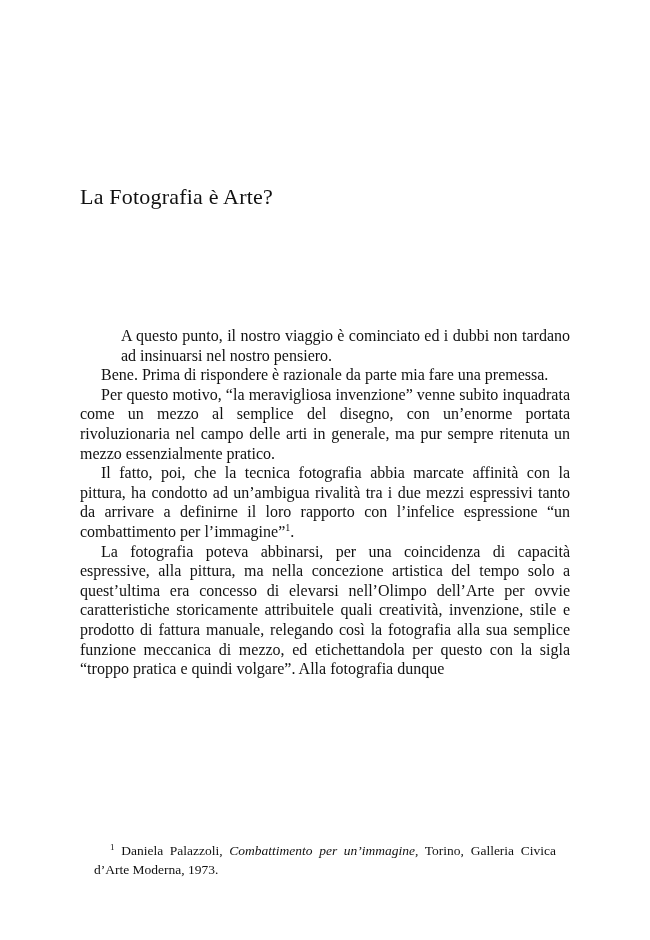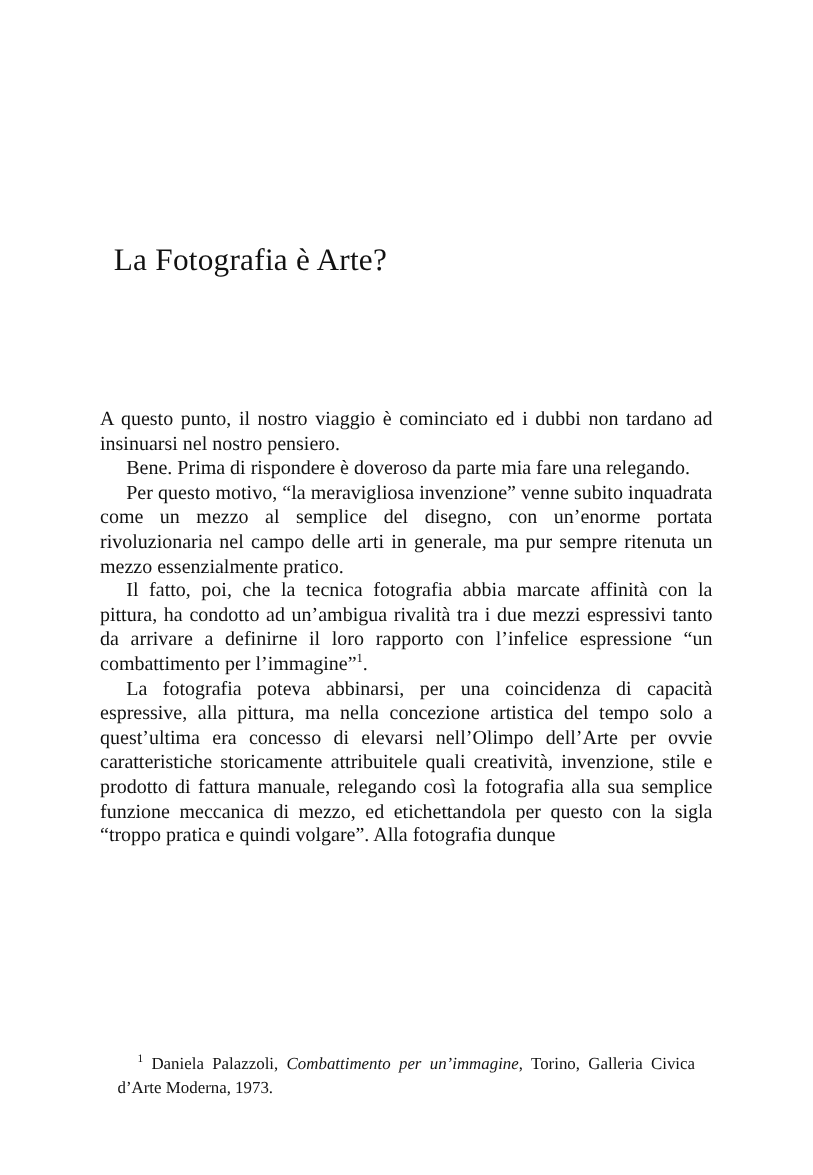--- a/index.html
+++ b/index.html
@@ -13,42 +13,43 @@
     height: 940px;
     background: #ffffff;
     font-family: "Liberation Serif", "DejaVu Serif", serif;
     color: #111111;
     overflow: hidden;
   }
   .title {
     position: absolute;
     left: 80px;
     top: 184px;
-    margin: 11px;
-    font-size: 25px;
+    margin: 0;
+    font-size: 22px;
     font-weight: normal;
     line-height: 1.15;
     letter-spacing: 0.2px;
     white-space: nowrap;
   }
   .body-text {
     position: absolute;
     left: 80px;
     top: 326px;
     width: 490px;
     font-size: 16px;
     line-height: 19.6px;
     text-align: justify;
   }
   .body-text p {
     margin: 0;
     text-indent: 21px;
   }
   .body-text p.noindent {
     text-indent: 0;
+    margin-left: 41px;
   }
   sup.fnref {
     font-size: 10px;
     line-height: 0;
     vertical-align: super;
   }
   .footnote {
     position: absolute;
     left: 80px;
     top: 828px;
@@ -70,21 +71,21 @@
 </style>
 </head>
 <body>
 
 <div class="page">
 
   <h1 class="title">La Fotografia è Arte?</h1>
 
   <div class="body-text">
     <p class="noindent">A questo punto, il nostro viaggio è cominciato ed i dubbi non tardano ad insinuarsi nel nostro pensiero.</p>
-    <p>Bene. Prima di rispondere è doveroso da parte mia fare una relegando.</p>
+    <p>Bene. Prima di rispondere è razionale da parte mia fare una premessa.</p>
     <p>Per questo motivo, “la meravigliosa invenzione” venne subito inquadrata come un mezzo al semplice del disegno, con un’enorme portata rivoluzionaria nel campo delle arti in generale, ma pur sempre ritenuta un mezzo essenzialmente pratico.</p>
     <p><span>Il fatto, poi, che la tecnica fotografia abbia marcate affinità con la pittura, ha condotto ad un’ambigua rivalità tra i due mezzi espressivi tanto da arrivare a definirne il loro rapporto con l’infelice espressione “un combattimento per l’immagine”</span><sup class="fnref">1</sup><span>.</span></p>
     <p>La fotografia poteva abbinarsi, per una coincidenza di capacità espressive, alla pittura, ma nella concezione artistica del tempo solo a quest’ultima era concesso di elevarsi nell’Olimpo dell’Arte per ovvie caratteristiche storicamente attribuitele quali creatività, invenzione, stile e prodotto di fattura manuale, relegando così la fotografia alla sua semplice funzione meccanica di mezzo, ed etichettandola per questo con la sigla “troppo pratica e quindi volgare”. Alla fotografia dunque</p>
   </div>
 
   <div class="footnote">
     <p><sup class="fnref">1</sup><span> Daniela Palazzoli, </span><span class="work-title">Combattimento per un’immagine</span><span>, Torino, Galleria Civica d’Arte Moderna, 1973.</span></p>
   </div>
 
 </div>

